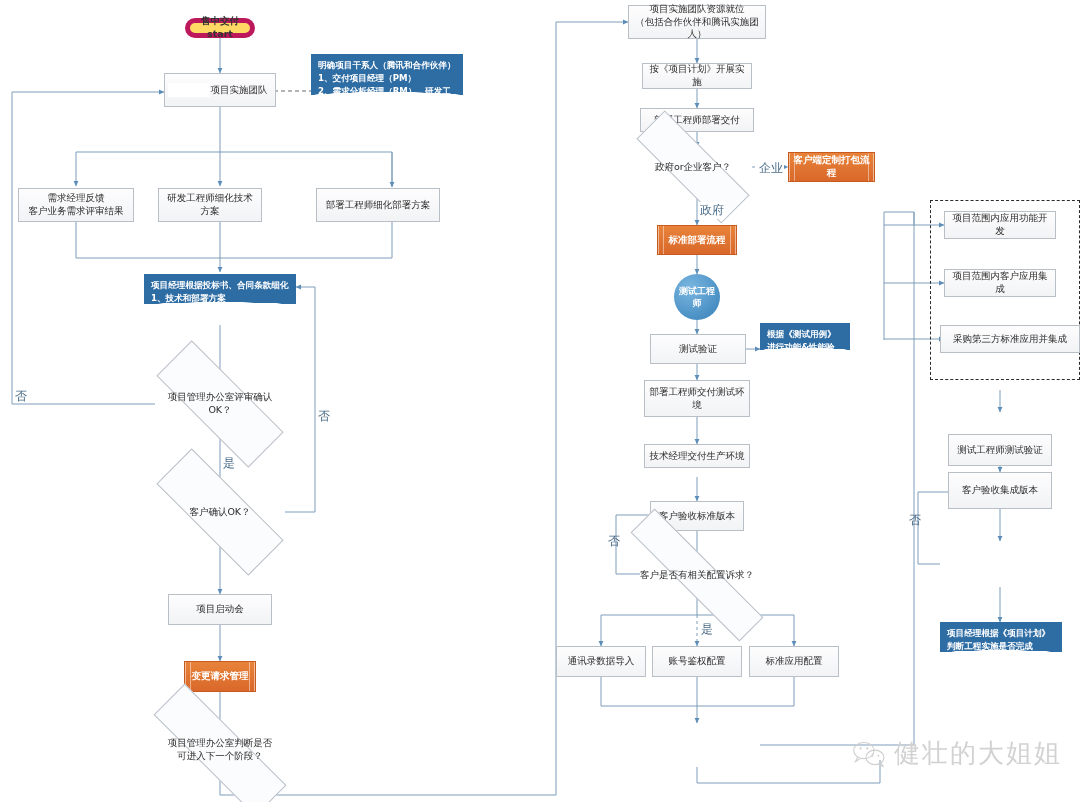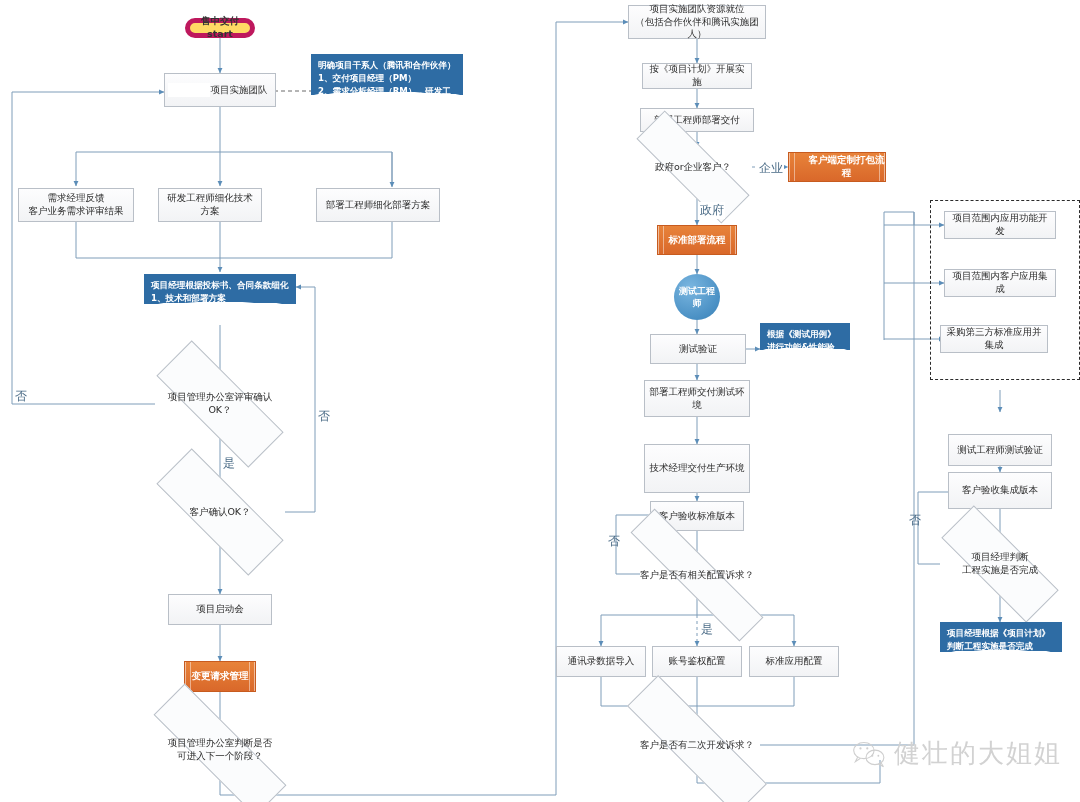--- a/index.html
+++ b/index.html
@@ -286,70 +286,61 @@
   <div class="node proc" style="left:628px;top:5px;width:138px;height:34px;">项目实施团队资源就位
 （包括合作伙伴和腾讯实施团人）</div>
   <div class="node proc" style="left:642px;top:63px;width:110px;height:26px;">按《项目计划》开展实施</div>
   <div class="node proc" style="left:640px;top:108px;width:114px;height:24px;">部署工程师部署交付</div>
 
   <div class="node diamond" style="left:633px;top:147px;width:120px;height:40px;">
     <span class="dshape"></span>
     <span class="dtxt">政府or企业客户？</span>
   </div>
 
-  <div class="node orange" style="left:788px;top:152px;width:98px;height:30px;padding-left:19px;">客户端定制打包流程</div>
+  <div class="node orange" style="left:788px;top:152px;width:87px;height:30px;">客户端定制打包流程</div>
 
   <div class="node orange" style="left:657px;top:225px;width:80px;height:30px;">标准部署流程</div>
 
   <div class="node circle" style="left:674px;top:274px;width:46px;height:46px;">测试工程
 师</div>
 
   <div class="node proc" style="left:650px;top:334px;width:96px;height:30px;">测试验证</div>
 
   <div class="node note" style="left:760px;top:323px;width:90px;height:46px;">根据《测试用例》进行功能&amp;性能验证</div>
 
   <div class="node proc" style="left:644px;top:380px;width:106px;height:37px;">部署工程师交付测试环
 境</div>
 
-  <div class="node proc" style="left:644px;top:444px;width:106px;height:49px;">技术经理交付生产环境</div>
+  <div class="node proc" style="left:644px;top:444px;width:106px;height:24px;">技术经理交付生产环境</div>
 
   <div class="node proc" style="left:650px;top:501px;width:94px;height:30px;">客户验收标准版本</div>
 
   <div class="node diamond" style="left:620px;top:558px;width:154px;height:34px;">
     <span class="dshape"></span>
     <span class="dtxt">客户是否有相关配置诉求？</span>
   </div>
 
   <div class="node proc" style="left:556px;top:646px;width:90px;height:31px;">通讯录数据导入</div>
   <div class="node proc" style="left:652px;top:646px;width:90px;height:31px;">账号鉴权配置</div>
   <div class="node proc" style="left:749px;top:646px;width:90px;height:31px;">标准应用配置</div>
 
-  <div class="node diamond" style="left:620px;top:723px;width:154px;height:44px;">
-    <span class="dshape"></span>
-    <span class="dtxt">客户是否有二次开发诉求？</span>
-  </div>
 
   <div class="elabel" style="left:758px;top:160px;">企业</div>
   <div class="elabel" style="left:699px;top:202px;">政府</div>
   <div class="elabel nb" style="left:607px;top:533px;">否</div>
   <div class="elabel" style="left:700px;top:621px;">是</div>
 
   <div class="node proc" style="left:944px;top:211px;width:112px;height:28px;">项目范围内应用功能开发</div>
   <div class="node proc" style="left:944px;top:269px;width:112px;height:28px;">项目范围内客户应用集成</div>
-  <div class="node proc" style="left:940px;top:325px;width:108px;height:28px;">采购第三方标准应用并集成</div>
+  <div class="node proc" style="left:940px;top:325px;width:140px;height:28px;">采购第三方标准应用并集成</div>
 
   <div class="node proc" style="left:948px;top:412px;width:104px;height:32px;margin-top:22px;">测试工程师测试验证</div>
 
   <div class="node proc" style="left:948px;top:472px;width:104px;height:37px;">客户验收集成版本</div>
 
-  <div class="node diamond" style="left:940px;top:541px;width:120px;height:46px;">
-    <span class="dshape"></span>
-    <span class="dtxt">项目经理判断
-工程实施是否完成</span>
-  </div>
 
   <div class="node note" style="left:940px;top:622px;width:122px;height:52px;">项目经理根据《项目计划》
 判断工程实施是否完成</div>
 
   <div class="elabel nb" style="left:908px;top:512px;">否</div>
 
   <div class="watermark" style="left:852px;top:736px;">
     <svg class="wx" viewBox="0 0 40 34">
       <g fill="none" stroke="#cfcfcf" stroke-width="1.3">
         <ellipse cx="14" cy="13" rx="12" ry="9.5"></ellipse>

